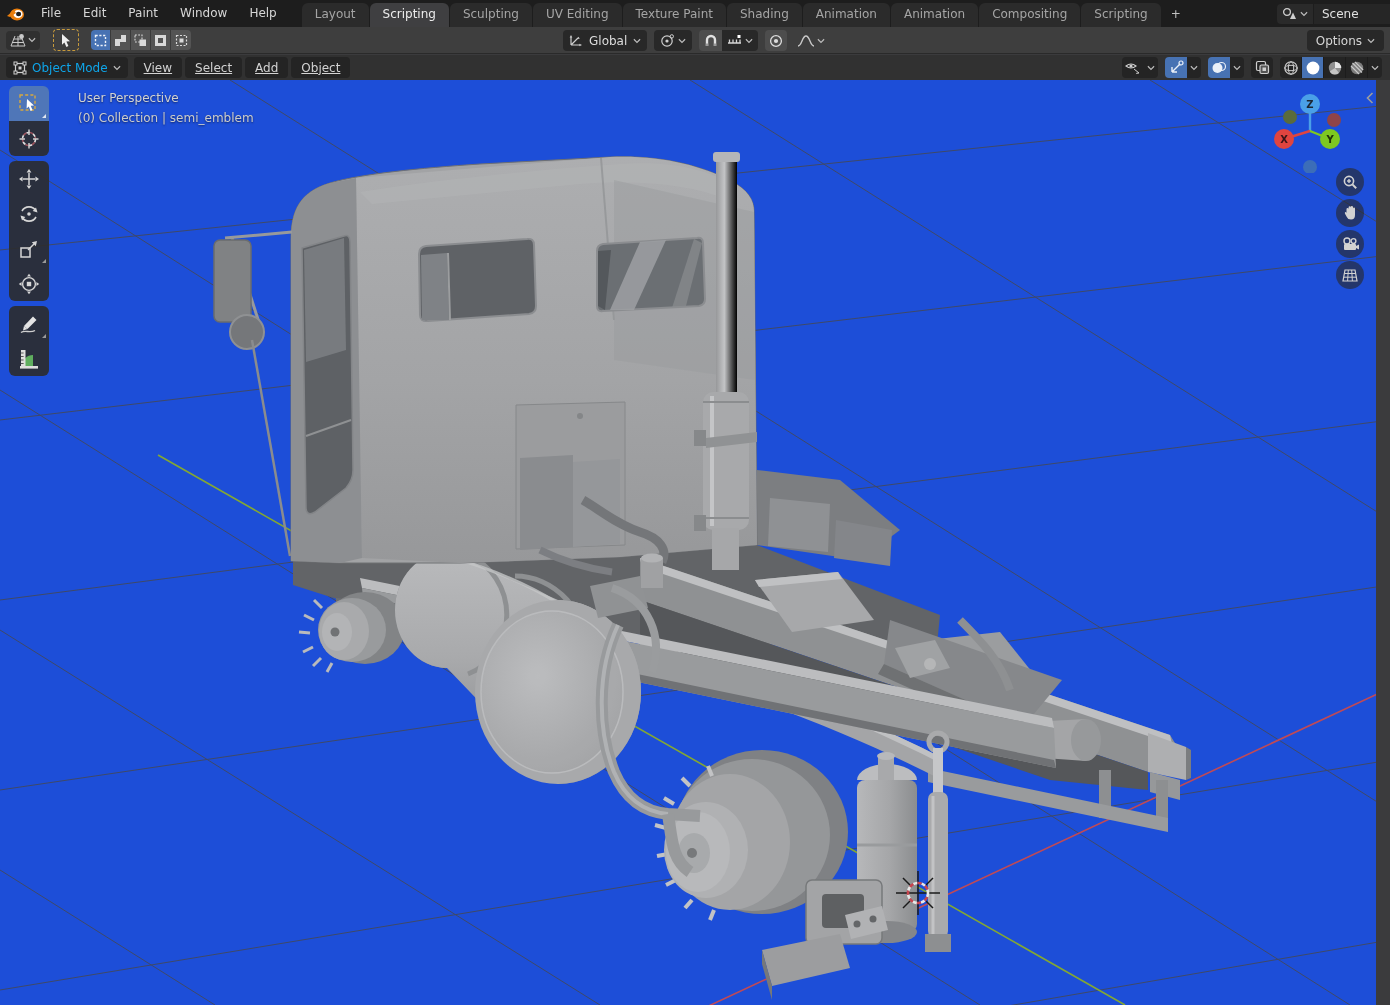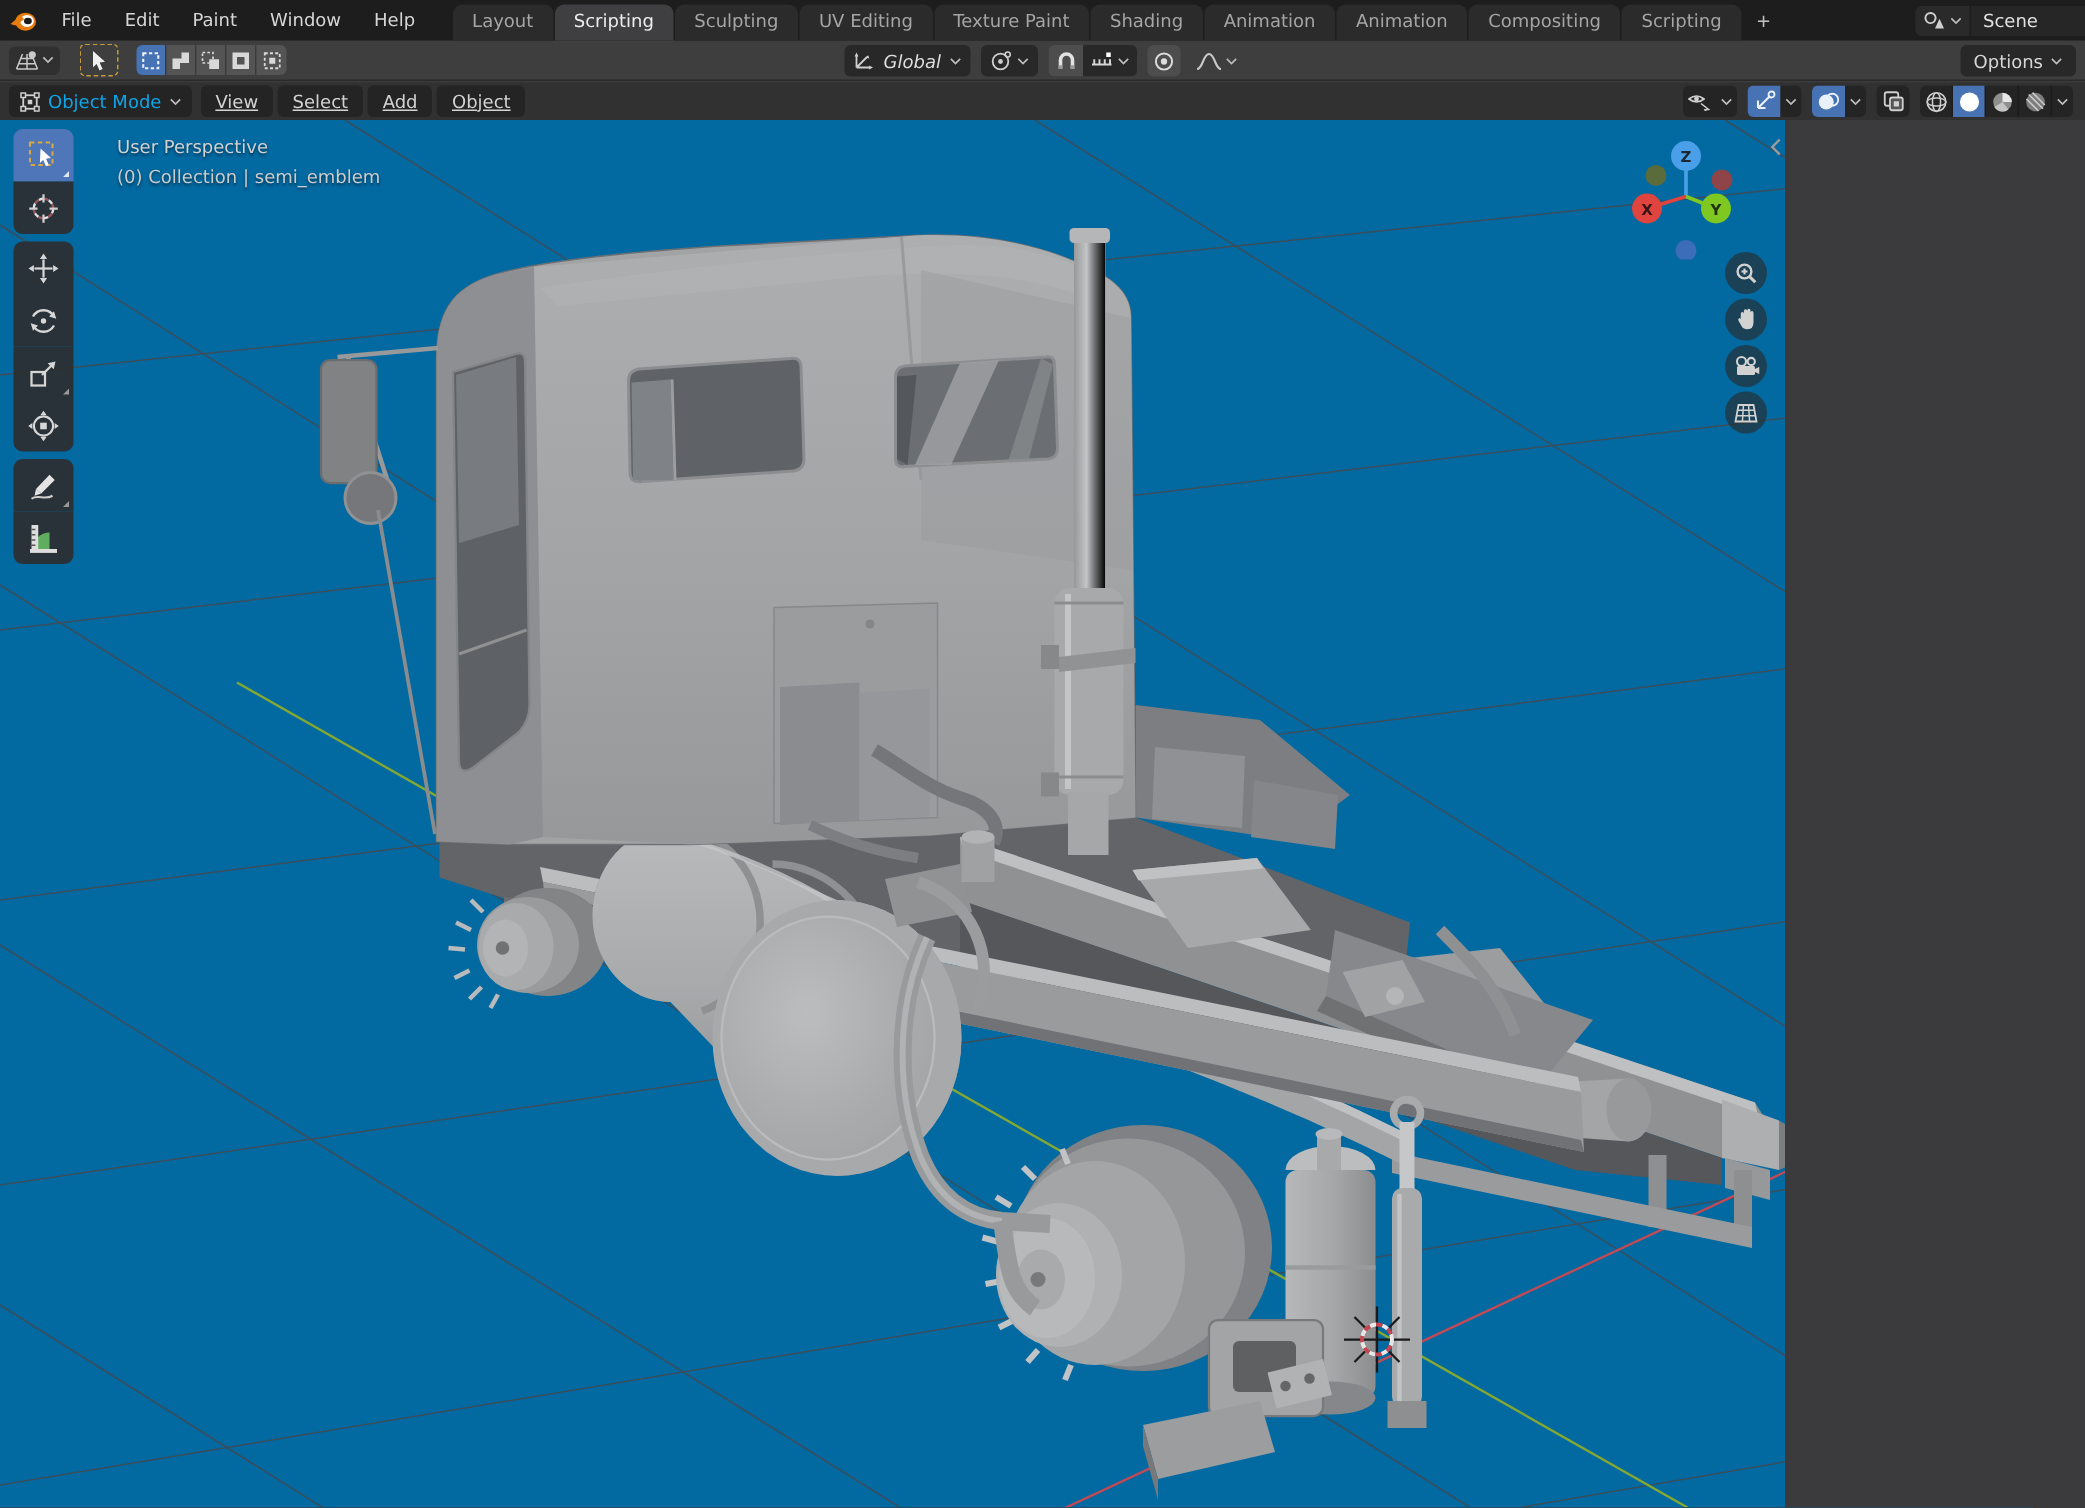--- a/index.html
+++ b/index.html
@@ -34,21 +34,21 @@
     display:flex; align-items:center; justify-content:center; background:#3e3e3e; }
   .selmodes { display:flex; margin-left:12px; }
   .selmode { width:20px; height:20px; display:flex; align-items:center; justify-content:center;
     background:#545454; border-right:1px solid #3a3a3a; }
   .selmode:first-child { border-radius:4px 0 0 4px; }
   .selmode:last-child { border-radius:0 4px 4px 0; border-right:none; }
   .selmode.active { background:#4772b3; }
   .center-widgets { position:absolute; left:563px; top:3px; display:flex; align-items:center; gap:7px; }
   .dd { display:flex; align-items:center; gap:4px; background:#282828; border-radius:4px;
     height:21px; padding:0 6px; color:#dddddd; }
-  .dd .lbl { padding:0 2px;font-style:italic; }
+  .dd .lbl { padding:0 2px; }
   .snapgroup { display:flex; align-items:center; height:21px; border-radius:4px; overflow:hidden; }
   .snap-magnet { width:23px; height:21px; background:#4d4d4d; display:flex; align-items:center; justify-content:center; }
   .snap-with { display:flex; align-items:center; gap:2px; background:#282828; height:21px; padding:0 5px; }
   .prop-btn { width:22px; height:21px; background:#4d4d4d; border-radius:4px;
     display:flex; align-items:center; justify-content:center; }
   .falloff { display:flex; align-items:center; gap:2px; padding:0 3px; }
   .options-btn { position:absolute; right:6px; top:3px; height:21px; display:flex; align-items:center;
     gap:5px; background:#282828; border-radius:4px; padding:0 9px; color:#d6d6d6; }
 
   
@@ -61,21 +61,21 @@
     padding:0 10px; color:#d2d2d2; }
   .vph-right { margin-left:auto; display:flex; align-items:center; gap:7px; margin-right:8px; }
   .tgl-group { display:flex; align-items:center; border-radius:4px; overflow:hidden; }
   .tgl { width:22px; height:21px; display:flex; align-items:center; justify-content:center; background:#242424; }
   .tgl.on { background:#4772b3; }
   .tgl-chev { width:14px; height:21px; display:flex; align-items:center; justify-content:center; background:#242424; }
   .shading-group { display:flex; border-radius:4px; overflow:hidden; }
   .shading-group .tgl { border-right:1px solid #1c1c1c; }
 
   
-  .viewport { position:absolute; left:0; top:80px; width:1190px; height:925px; background:#0369a1; overflow:hidden; }
+  .viewport { position:absolute; left:0; top:80px; width:1376px; height:925px; background:#1d4ed8; overflow:hidden; }
   .viewport svg.scene3d { position:absolute; left:0; top:0; }
   .vp-text { position:absolute; left:78px; top:8px; color:#d2d2d2; text-shadow:0 1px 2px rgba(0,0,0,.55);
     line-height:20px; z-index:5; pointer-events:none; }
   .vp-text .l2 { color:#cccccc; }
 
   
   .toolbar { position:absolute; left:9px; top:6px; width:40px; z-index:10; display:flex; flex-direction:column; }
   .tb-gap { height:5px; }
   .tool { width:40px; height:35px; background:#2c2c2cE6; display:flex; align-items:center; justify-content:center;
     position:relative; }

